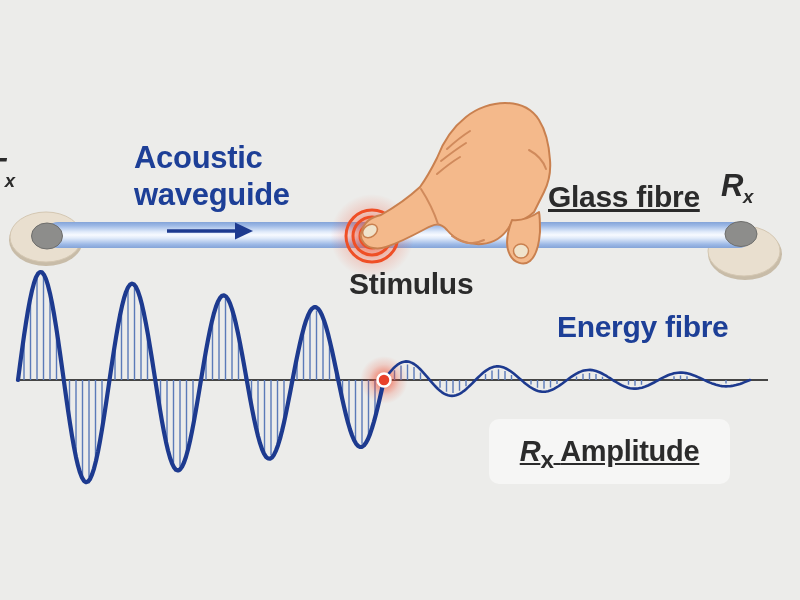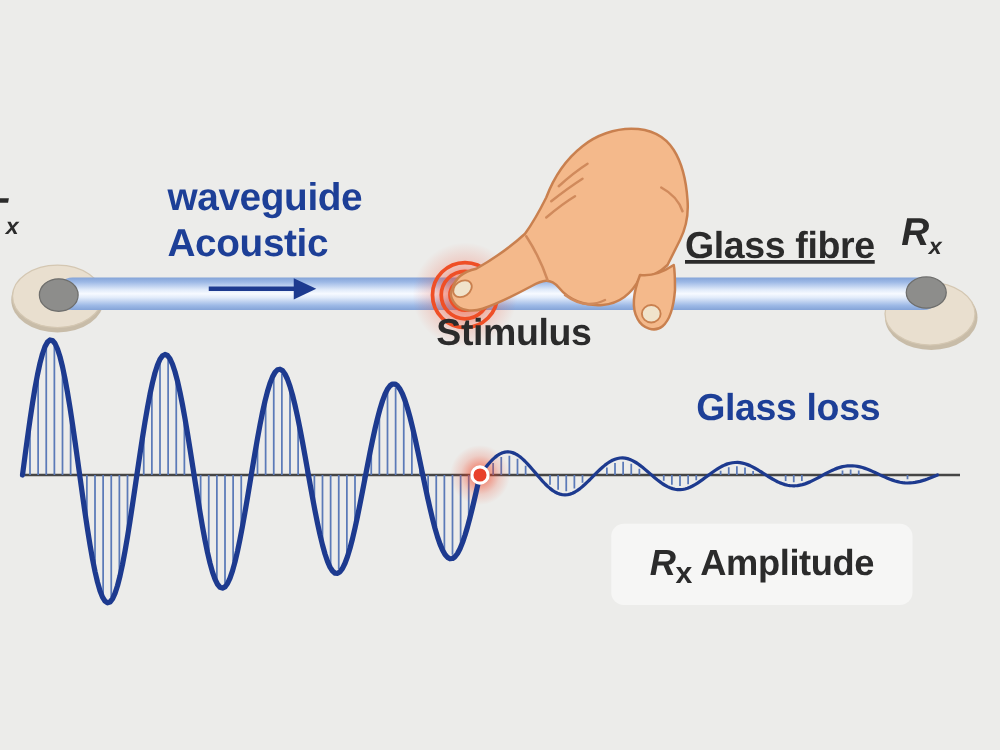--- a/index.html
+++ b/index.html
@@ -11,26 +11,26 @@
   .stage svg{position:absolute;left:0;top:0;}
   .lbl{position:absolute;font-weight:700;letter-spacing:-0.3px;white-space:nowrap;}
   .blue{color:var(--blue_text,#1d3f97);}
   .dark{color:var(--dark_text,#2b2b2b);}
   .lbl sub{font-size:0.6em;line-height:0;}
   .lbl i{font-style:italic;}
   .tx-label{left:-14px;top:152px;font-size:31px;font-style:italic;}
   .waveguide-label{left:134px;top:139px;font-size:31px;line-height:37px;}
   .glassfibre-label{left:548px;top:180px;font-size:30px;text-decoration:underline;}
   .rx-label{left:721px;top:168px;font-size:31px;font-style:italic;}
-  .stimulus-label{left:349px;top:250px;font-size:30px;}
+  .stimulus-label{left:349px;top:267px;font-size:30px;}
   .energyloss-label{left:557px;top:310px;font-size:30px;}
   .amp-box{
     position:absolute;background:#f6f6f5;border-radius:10px;
     font-weight:700;font-size:29px;letter-spacing:-0.3px;
-    text-align:center;color:var(--dark_text,#2b2b2b);white-space:nowrap;
+    text-align:center;color:var(--dark_text,#2b2b2b);white-space:nowrap;text-decoration:underline;
   }
   .tx-amp-box{left:34px;top:487px;width:248px;height:66px;line-height:66px;}
   .rx-amp-box{left:489px;top:419px;width:241px;height:65px;line-height:65px;}
 
   
   .fibre{fill:url(#fibreGrad);}
   .disc{fill:var(--disc,#e9dfcf);stroke:#d4c7b2;stroke-width:1;}
   .disc-rim{fill:#c8bca8;}
   .disc-center{fill:var(--disc_center,#8d8d8b);stroke:#6e6e6c;stroke-width:1;}
   .arrow{stroke:var(--wave,#1d3a8f);stroke-width:3.5;}
@@ -139,29 +139,29 @@
       <circle cx="384" cy="380" r="24" fill="url(#glowGrad)"></circle>
       <path class="wave-tx" id="tx-wave" d="M18 380.0L20 364.8L22 350.0L24 335.9L26 322.6L28 310.4L30 299.7L32 290.5L34 283.0L36 277.3L38 273.7L40 272.0L42 272.4L44 274.8L46 279.2L48 285.4L50 293.4L52 303.0L54 314.0L56 326.1L58 339.3L60 353.1L62 367.4L64 381.8L66 396.1L68 410.1L70 423.4L72 435.9L74 447.2L76 457.2L78 465.7L80 472.6L82 477.7L84 480.9L86 482.2L88 481.6L90 479.1L92 474.7L94 468.6L96 460.8L98 451.6L100 441.0L102 429.4L104 416.9L106 403.7L108 390.2L110 376.6L112 363.1L114 350.0L116 337.5L118 325.9L120 315.3L122 306.1L124 298.2L126 292.0L128 287.4L130 284.6L132 283.6L134 284.4L136 287.1L138 291.4L140 297.4L142 304.9L144 313.8L146 323.9L148 334.9L150 346.8L152 359.2L154 372.0L156 384.8L158 397.5L160 409.7L162 421.4L164 432.2L166 441.9L168 450.5L170 457.7L172 463.3L174 467.4L176 469.8L178 470.5L180 469.5L182 466.8L184 462.5L186 456.7L188 449.5L190 441.0L192 431.4L194 420.9L196 409.7L198 398.0L200 386.0L202 374.0L204 362.2L206 350.7L208 339.9L210 329.9L212 320.9L214 313.1L216 306.6L218 301.5L220 297.9L222 295.8L224 295.4L226 296.5L228 299.2L230 303.4L232 309.1L234 316.0L236 324.1L238 333.2L240 343.1L242 353.6L244 364.6L246 375.8L248 387.0L250 398.0L252 408.6L254 418.6L256 427.8L258 436.0L260 443.2L262 449.1L264 453.7L266 456.8L268 458.5L270 458.7L272 457.4L274 454.7L276 450.6L278 445.2L280 438.6L282 431.0L284 422.4L286 413.1L288 403.2L290 393.0L292 382.6L294 372.2L296 362.0L298 352.3L300 343.1L302 334.7L304 327.2L306 320.7L308 315.4L310 311.3L312 308.6L314 307.2L316 307.2L318 308.6L320 311.3L322 315.2L324 320.4L326 326.6L328 333.8L330 341.9L332 350.5L334 359.7L336 369.2L338 378.8L340 388.4L342 397.7L344 406.6L346 415.0L348 422.7L350 429.5L352 435.3L354 440.0L356 443.6L358 445.9L360 447.0L362 446.8L364 445.4L366 442.8L368 439.0L370 434.1L372 428.2L374 421.5L376 414.0L378 406.0L380 397.5L382 388.8L384 380.0"></path>
       <path class="wave-rx" id="rx-wave" d="M384 380.0L386 377.3L388 374.6L390 372.1L392 369.8L394 367.7L396 365.9L398 364.3L400 363.1L402 362.2L404 361.7L406 361.4L408 361.6L410 362.1L412 362.9L414 364.0L416 365.4L418 367.1L420 369.0L422 371.1L424 373.3L426 375.6L428 377.9L430 380.3L432 382.6L434 384.9L436 387.0L438 389.0L440 390.7L442 392.3L444 393.6L446 394.6L448 395.3L450 395.8L452 395.9L454 395.8L456 395.3L458 394.6L460 393.6L462 392.3L464 390.9L466 389.2L468 387.4L470 385.5L472 383.6L474 381.5L476 379.5L478 377.5L480 375.6L482 373.8L484 372.1L486 370.6L488 369.3L490 368.2L492 367.4L494 366.8L496 366.4L498 366.3L500 366.5L502 366.9L504 367.6L506 368.5L508 369.6L510 370.8L512 372.3L514 373.8L516 375.5L518 377.2L520 378.9L522 380.6L524 382.4L526 384.0L528 385.5L530 387.0L532 388.2L534 389.3L536 390.2L538 390.9L540 391.4L542 391.7L544 391.7L546 391.6L548 391.2L550 390.6L552 389.8L554 388.8L556 387.7L558 386.5L560 385.1L562 383.7L564 382.2L566 380.7L568 379.3L570 377.8L572 376.4L574 375.1L576 373.9L578 372.8L580 371.9L582 371.1L584 370.6L586 370.2L588 370.0L590 369.9L592 370.1L594 370.5L596 371.0L598 371.7L600 372.5L602 373.5L604 374.6L606 375.7L608 377.0L610 378.2L612 379.5L614 380.8L616 382.0L618 383.2L620 384.3L622 385.4L624 386.3L626 387.0L628 387.7L630 388.2L632 388.5L634 388.6L636 388.6L638 388.5L640 388.1L642 387.7L644 387.1L646 386.3L648 385.5L650 384.5L652 383.5L654 382.5L656 381.4L658 380.3L660 379.2L662 378.1L664 377.1L666 376.2L668 375.3L670 374.5L672 373.9L674 373.3L676 373.0L678 372.7L680 372.6L682 372.6L684 372.8L686 373.1L688 373.5L690 374.0L692 374.7L694 375.4L696 376.2L698 377.1L700 378.0L702 378.9L704 379.9L706 380.8L708 381.7L710 382.6L712 383.4L714 384.1L716 384.8L718 385.3L720 385.8L722 386.1L724 386.3L726 386.4L728 386.3L730 386.2L732 385.9L734 385.5L736 385.1L738 384.5L740 383.9L742 383.2L744 382.4L746 381.6L748 380.8L750 380.0"></path>
       <circle class="stim-dot" cx="384" cy="380" r="6.5"></circle>
     </g>
   </svg>
 
   <div class="lbl dark tx-label"><i>T</i><sub>x</sub></div>
 
   <div class="lbl blue waveguide-label">
+    <div>Acoustic</div>
     <div>waveguide</div>
-    <div>Acoustic</div>
   </div>
 
   <div class="lbl dark glassfibre-label">Glass fibre</div>
 
   <div class="lbl dark rx-label"><i>R</i><sub>x</sub></div>
 
   <div class="lbl dark stimulus-label">Stimulus</div>
 
-  <div class="lbl blue energyloss-label">Glass loss</div>
+  <div class="lbl blue energyloss-label">Energy fibre</div>
 
 
   <div class="amp-box rx-amp-box"><i>R</i><sub>x</sub>
     <span>Amplitude</span></div>
 
 </div>
 
 </body></html>

